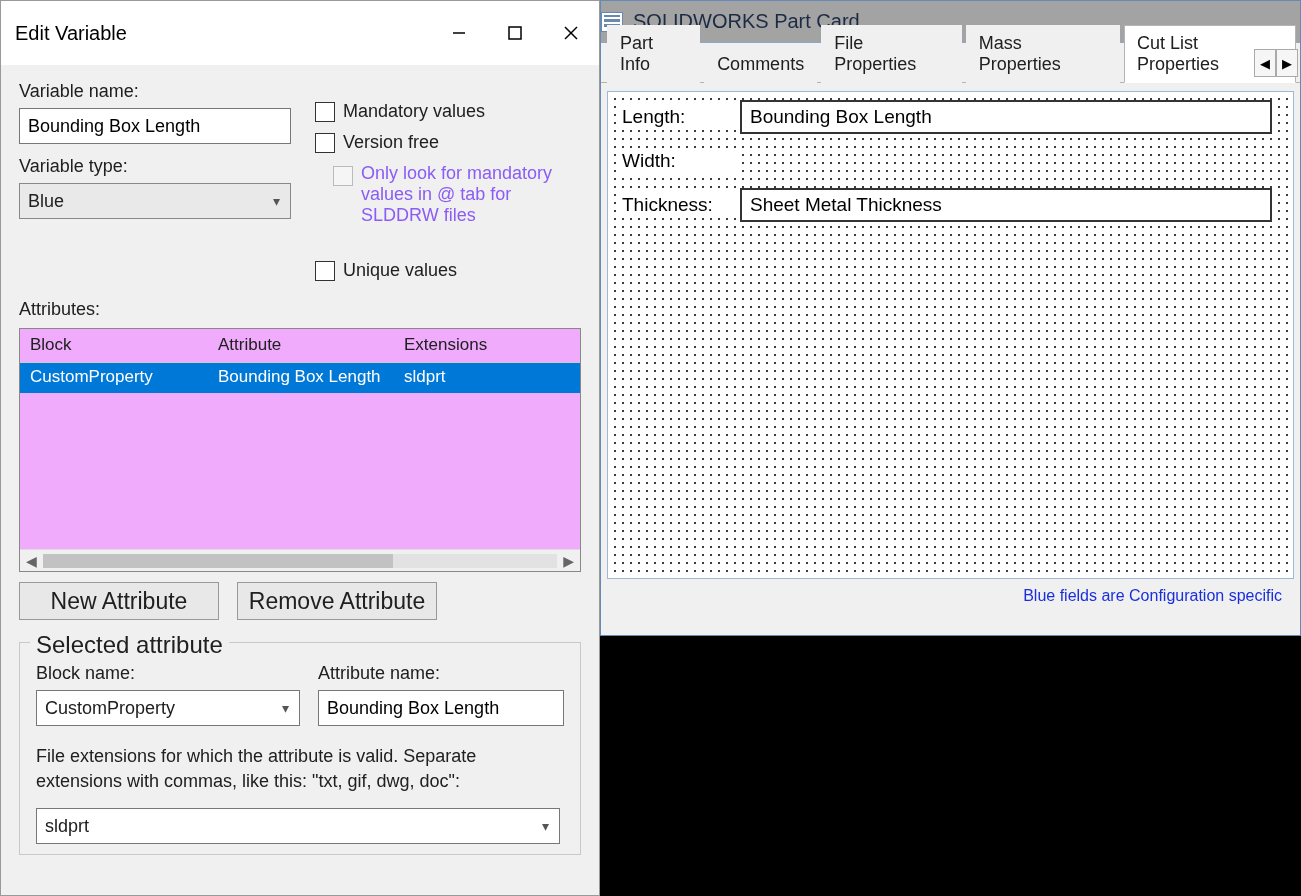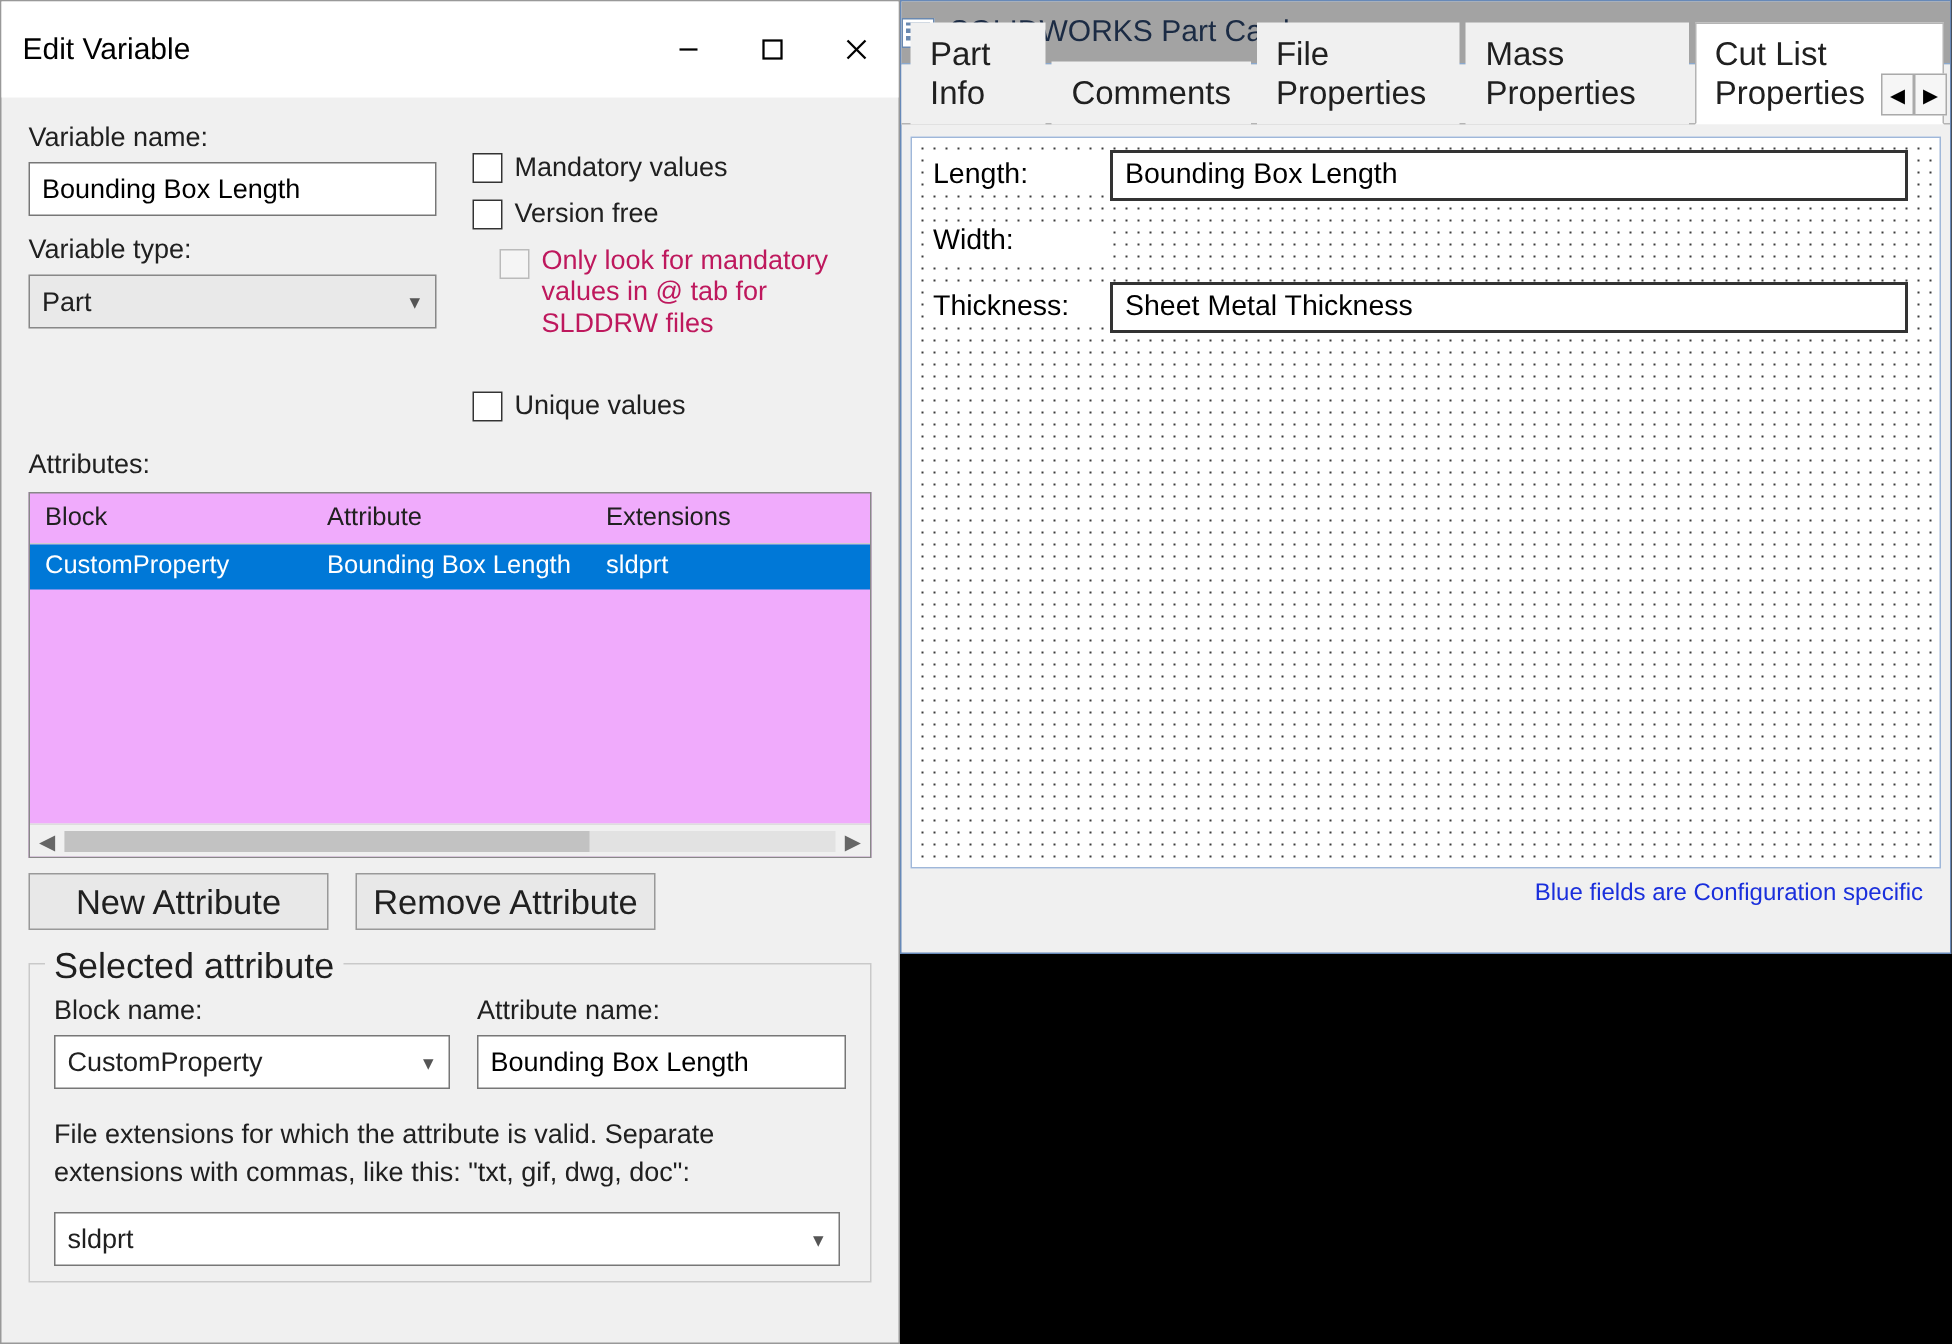--- a/index.html
+++ b/index.html
@@ -37,21 +37,21 @@
     padding: 4px 8px; font-size: 18px; position: relative;
     display: flex; align-items: center;
   }
   .combo .chev {
     position: absolute; right: 10px; top: 50%; transform: translateY(-50%);
     font-size: 14px; color: #555;
   }
 
   .chk-row { display: flex; align-items: center; gap: 8px; margin-bottom: 10px; font-size: 18px; }
   .chkbox { width: 20px; height: 20px; border: 1.5px solid #333; background: #fff; }
-  .chk-disabled { color: #be185d; }
+  .chk-disabled { color: #8b5cf6; }
   .chk-disabled .chkbox { border-color: #bbb; background: #f5f5f5; }
 
   .attr-label { margin-top: 4px; font-size: 18px; }
 
   .grid {
     width: 562px; border: 1px solid #888; background: #f0abfc; margin-top: 8px;
   }
   .grid-header { display: flex; height: 34px; border-bottom: 1px solid #ccc; }
   .grid-header .cell { padding: 6px 10px; font-size: 17px; }
   .grid-row { display: flex; height: 30px; }
@@ -114,21 +114,21 @@
     display: flex; flex-direction: column; padding: 2px;
   }
   .titlebar2 .app-icon div { height: 3px; background: #6a89b0; margin-bottom: 2px; }
   .titlebar2 .title2 { font-size: 20px; color: #1b2b44; }
 
   .tabstrip {
     display: flex; align-items: flex-end; height: 40px; background: #f0f0f0;
     padding-left: 6px; border-bottom: 1px solid #b4b4b4; position: relative;
   }
   .tab {
-    padding: 7px 12px 7px 12px; font-size: 22px; color: #202020; margin-right: 4px;
+    padding: 7px 12px 7px 12px; font-size: 18px; color: #202020; margin-right: 4px;
     border: 1px solid transparent; position: relative; top: 1px; background: #f0f0f0;
   }
   .tab.active {
     border: 1px solid #b4b4b4; border-bottom: 1px solid #fff; background: #fff;
   }
   .tabnav {
     position: absolute; right: 2px; top: 6px; display: flex;
   }
   .tabnav .navbtn {
     width: 22px; height: 28px; border: 1px solid #aaa; background: #f6f6f6;
@@ -182,21 +182,21 @@
   </div>
 
   <div class="dlg-body">
     <div class="top-row">
       <div class="col-l">
         <span class="lbl">Variable name:</span>
         <input class="txtbox" value="Bounding Box Length" style="">
         <div style="height:12px"></div>
         <span class="lbl">Variable type:</span>
         <div class="combo">
-          <span>Part</span>
+          <span>Blue</span>
           <span class="chev">▾</span>
         </div>
       </div>
       <div class="col-r">
         <div class="chk-row">
           <div class="chkbox"></div>
           <span>Mandatory values</span>
         </div>
         <div class="chk-row">
           <div class="chkbox"></div>

